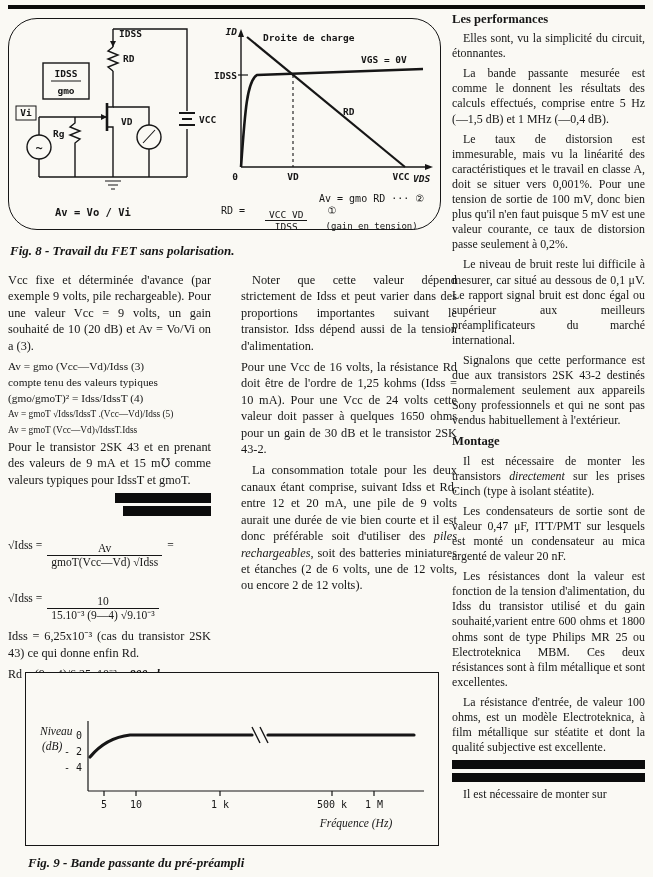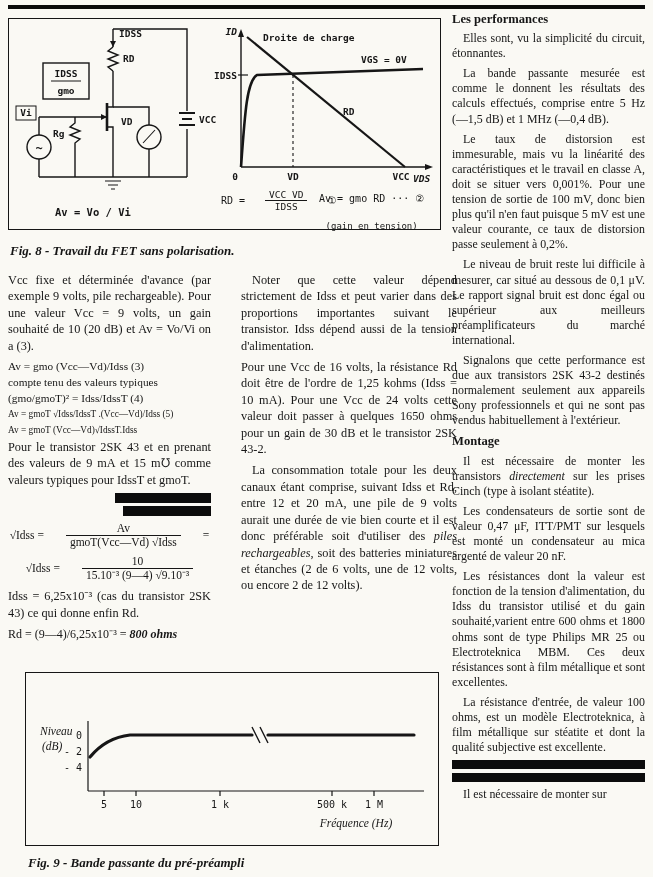--- a/index.html
+++ b/index.html
@@ -6,40 +6,40 @@
   html, body { margin:0; padding:0; }
   body { width:653px; background:#d8d6d0; }
   .page {
     position:relative; width:653px; height:877px; margin:0 auto;
     background:#faf9f4; color:#161616; overflow:hidden;
     font-family:"Liberation Serif", serif;
   }
   .top-rule { position:absolute; left:8px; top:5px; width:637px; height:4px; background:#0b0b0b; }
 
   .figbox { position:absolute; border:1.5px solid #161616; background:#faf9f4; }
-  .fig8 { left:8px; top:18px; width:433px; height:212px; }
+  .fig8 { left:8px; top:18px; width:433px; height:212px;border-radius:29px; }
   .fig9 { left:25px; top:672px; width:414px; height:174px; }
 
   .caption { position:absolute; font-style:italic; font-weight:bold; font-size:13px; }
   .cap8 { left:10px; top:243px; }
   .cap9 { left:28px; top:855px; }
 
   .col { position:absolute; text-align:justify; }
   .col-left  { left:8px;   top:272px; width:203px; font-size:12.3px; line-height:16.4px; }
   .col-mid   { left:241px; top:272px; width:216px; font-size:12.3px; line-height:16.4px; }
   .col-right { left:452px; top:12px;  width:193px; font-size:11.9px; line-height:15.1px; }
   .col p { margin:0 0 5px 0; text-indent:11px; }
   .col p.noindent { text-indent:0; }
   .shead { font-size:12.6px; font-weight:bold; margin:6px 0 4px 0; }
   .shead.first { margin-top:0; }
 
   .eq { font-size:11.3px; margin:2px 0; line-height:14px; }
   .eq.small { font-size:9.3px; }
-  .fracrow { display:flex; align-items:center; gap:22px; margin:6px 0; font-size:11.5px; line-height:13px;justify-content:center; }
-  .frac { display:inline-block; text-align:center; }
+  .fracrow { display:flex; align-items:center; gap:5px; margin:6px 0; font-size:11.5px; line-height:13px; }
+  .frac { display:inline-block; text-align:center;margin-top:20px; }
   .frac .num { display:block; border-bottom:1px solid #161616; padding:0 4px; }
   .frac .den { display:block; padding:0 4px; }
   .eq-rd { margin:4px 0 0 0; font-size:12px; }
 
   .redacts { display:flex; flex-direction:column; align-items:flex-end; gap:3px; margin:3px 0 6px 0; }
   .redacts-full { display:flex; flex-direction:column; gap:4px; margin:4px 0 5px 0; }
   .rbar { height:10px; background:#0c0c0c; }
   .rbar.full { width:100%; height:9px; }
 
   .f8f { position:absolute; font-family:"DejaVu Sans Mono", monospace; font-size:10px; }

